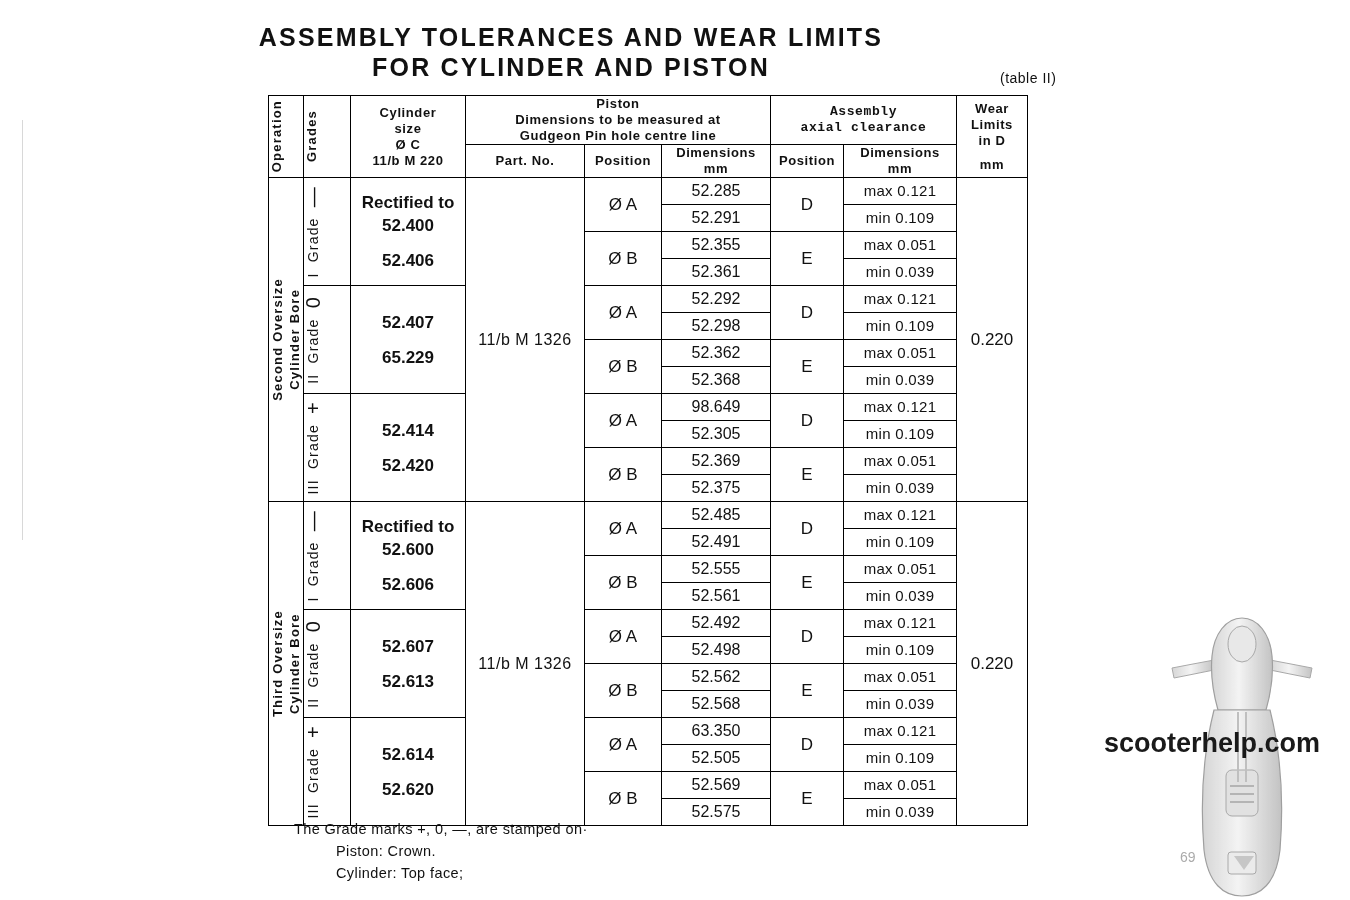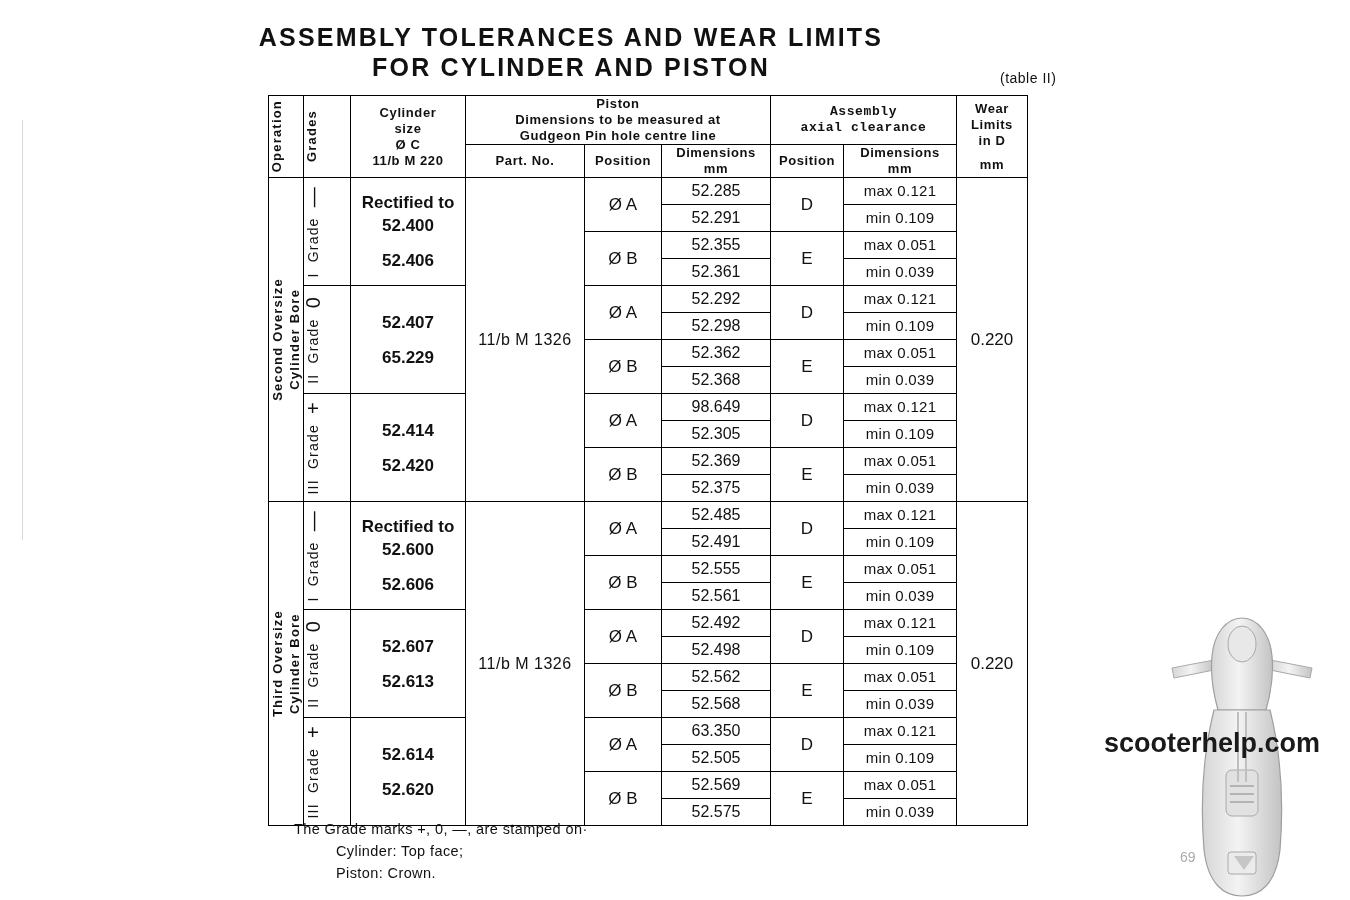--- a/index.html
+++ b/index.html
@@ -412,22 +412,22 @@
     </tr>
     <tr>
       <td class="dim-cell">52.575</td>
       <td class="clr-cell">min  0.039</td>
     </tr>
   </tbody>
 </table>
 
 <div id="notes">
   <div>The  Grade  marks  +,  0,  —,  are  stamped  on·</div>
+  <div class="indent">Piston:  Crown.</div>
   <div class="indent">Cylinder:  Top  face;</div>
-  <div class="indent">Piston:  Crown.</div>
 </div>
 
 <svg id="scooter-art" viewBox="0 0 180 300">
   <defs>
     <linearGradient id="g1" x1="0" y1="0" x2="1" y2="0">
       <stop offset="0%" stop-color="#cfcfcf"></stop>
       <stop offset="45%" stop-color="#f2f2f2"></stop>
       <stop offset="100%" stop-color="#b9b9b9"></stop>
     </linearGradient>
   </defs>

